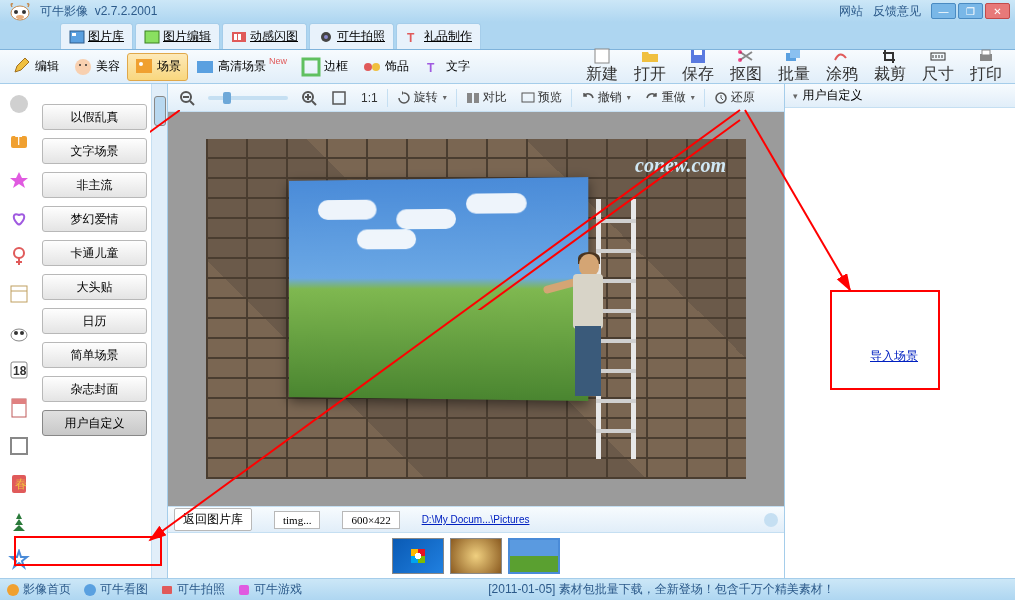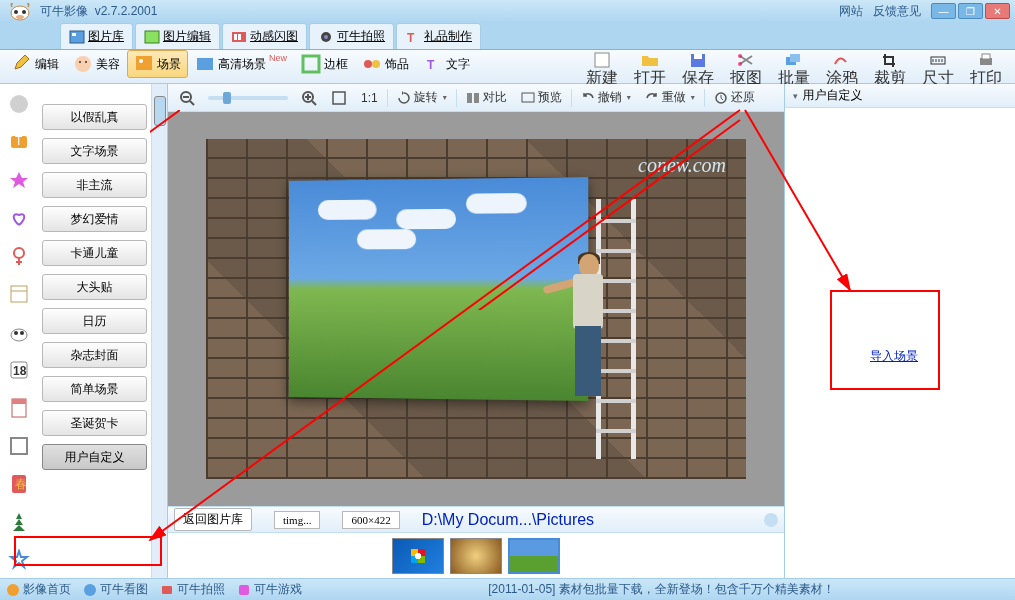--- a/index.html
+++ b/index.html
@@ -11,21 +11,21 @@
 .titlebar .spacer { flex: 1; }
 .titlebar .links { color: #2c5a8a; margin-right: 10px; }
 .titlebar .wincontrols { display: flex; gap: 2px; }
 .titlebar .wbtn { width: 25px; height: 16px; background: #79b7e7; border: 1px solid #4a8bc2; border-radius: 2px; display: flex; align-items: center; justify-content: center; color: #fff; font-size: 10px; cursor: pointer; }
 .titlebar .wbtn.close { background: #e77979; border-color: #c24a4a; }
 
 .maintabs { height: 28px; background: #aed6f1; display: flex; align-items: flex-end; padding-left: 60px; gap: 2px; border-bottom: 1px solid #7fb3db; }
 .maintab { padding: 4px 8px; background: #e8f2fb; border: 1px solid #a5cdea; border-bottom: none; border-radius: 3px 3px 0 0; display: flex; align-items: center; gap: 3px; cursor: pointer; text-decoration: underline; }
 .maintab .ico { width: 16px; height: 14px; }
 
-.toolbar { height: 34px; background: linear-gradient(#f7fbfe, #e1eef9); border-bottom: 1px solid #a5cdea; display: flex; align-items: flex-start; padding: 0 5px; }
+.toolbar { height: 34px; background: linear-gradient(#f7fbfe, #e1eef9); border-bottom: 1px solid #a5cdea; display: flex; align-items: center; padding: 12px 5px; }
 .tbtn { padding: 3px 6px; display: flex; align-items: center; gap: 3px; border: 1px solid transparent; border-radius: 3px; cursor: pointer; }
 .tbtn.active { border-color: #e0a84a; background: linear-gradient(#fde9b8, #f9d77e); }
 .tbtn .ico { width: 20px; height: 20px; }
 .toolbar .spacer { flex: 1; }
 .toolbar .rbtn { display: flex; flex-direction: column; align-items: center; padding: 2px 8px; cursor: pointer; }
 .toolbar .rbtn .ico { width: 20px; height: 16px; }
 .toolbar .rbtn span { font-size: 16px; color: #333; }
 
 .content { display: flex; height: 494px; }
 
@@ -39,21 +39,21 @@
 .sidebar-scroll .thumb { position: absolute; top: 12px; left: 2px; width: 12px; height: 30px; background: #b8d8f0; border-radius: 3px; }
 
 .center { flex: 1; background: #fff; display: flex; flex-direction: column; border-right: 1px solid #a5cdea; }
 .viewtools { height: 28px; background: linear-gradient(#f7fbfe, #e1eef9); border-bottom: 1px solid #c5dff2; display: flex; align-items: center; padding: 0 6px; gap: 4px; }
 .viewtools .vitem { display: flex; align-items: center; gap: 3px; padding: 2px 5px; cursor: pointer; font-size: 12px; color: #333; }
 .viewtools .slider { width: 80px; height: 4px; background: #c5dff2; border-radius: 2px; margin: 0 4px; position: relative; }
 .viewtools .slider .knob { width: 8px; height: 12px; background: #6ea8d8; position: absolute; left: 15px; top: -4px; border-radius: 2px; }
 .viewtools .drop::after { content: "▾"; font-size: 8px; color: #666; margin-left: 2px; }
 
 .canvas { flex: 1; background: #9b9b9b; display: flex; align-items: center; justify-content: center; position: relative; overflow: hidden; }
-.scene { width: 540px; height: 340px; position: relative; }
+.scene { width: 540px; height: 340px; position: relative; font-weight: bold; }
 .brickwall { position: absolute; inset: 0; background: #6b5a4a;
   background-image: repeating-linear-gradient(0deg, #4a3d30 0 2px, transparent 2px 20px),
                     repeating-linear-gradient(90deg, #4a3d30 0 2px, transparent 2px 40px),
                     linear-gradient(45deg, #7a6652 25%, #6b5a4a 25% 50%, #7a6652 50% 75%, #6b5a4a 75%);
 }
 .watermark { position: absolute; top: 15px; right: 20px; color: #d0e8f5; font-family: cursive; font-size: 20px; font-style: italic; }
 .poster { position: absolute; left: 80px; top: 40px; width: 300px; height: 220px; background: linear-gradient(to bottom, #4a8bd8 0%, #6ba8e5 45%, #7fb850 50%, #4a8530 100%); transform: perspective(600px) rotateY(-4deg); box-shadow: 0 4px 12px rgba(0,0,0,0.5); }
 .poster .clouds { position: absolute; top: 20px; left: 30px; width: 60px; height: 20px; background: #fff; border-radius: 20px; box-shadow: 80px 10px 0 #fff, 150px -5px 0 #fff, 40px 30px 0 #fff; opacity: 0.9; }
 .ladder { position: absolute; right: 110px; top: 60px; width: 40px; height: 260px; }
 .ladder .rail { position: absolute; width: 5px; height: 100%; background: #e8e8e8; }
@@ -62,21 +62,21 @@
 .person { position: absolute; right: 130px; top: 115px; width: 55px; height: 155px; }
 .person .head { width: 20px; height: 22px; background: #d4a574; border-radius: 50% 50% 40% 40%; position: absolute; top: 0; left: 18px; }
 .person .hair { width: 22px; height: 12px; background: #4a3520; border-radius: 50% 50% 0 0; position: absolute; top: -2px; left: 17px; }
 .person .body { width: 30px; height: 55px; background: #d8d4c8; position: absolute; top: 20px; left: 12px; border-radius: 4px; }
 .person .legs { width: 26px; height: 70px; background: #3a5a7a; position: absolute; top: 72px; left: 14px; }
 .person .arm { width: 35px; height: 8px; background: #d4a574; position: absolute; top: 28px; left: -18px; transform: rotate(-15deg); border-radius: 4px; }
 
 .infobar { height: 26px; background: linear-gradient(#f7fbfe, #e1eef9); border-top: 1px solid #c5dff2; display: flex; align-items: center; padding: 0 6px; gap: 22px; }
 .infobar .ibtn { padding: 2px 8px; background: #fff; border: 1px solid #b8b8b8; border-radius: 2px; cursor: pointer; }
 .infobar .ifield { padding: 2px 8px; background: #fff; border: 1px solid #b8b8b8; font-size: 11px; font-family: Liberation Serif, serif; }
-.infobar .ipath { color: #0020c0; cursor: pointer; font-size: 16px; }
+.infobar .ipath { color: #0020c0; text-decoration: underline; cursor: pointer; font-size: 10px; }
 
 .thumbs { height: 46px; background: #fff; border-top: 1px solid #c5dff2; display: flex; align-items: center; justify-content: center; gap: 6px; padding: 4px; }
 .thumb { width: 52px; height: 36px; border: 1px solid #888; cursor: pointer; }
 .thumb.sel { border: 2px solid #4a8bd8; }
 .thumb.t1 { background: linear-gradient(135deg, #0a5ab4, #2080e0); position: relative; }
 .thumb.t1::after { content: ""; position: absolute; inset: 0; margin: auto; width: 14px; height: 14px; background: radial-gradient(#fff 30%, transparent 30%), conic-gradient(#e81123 0 90deg, #7fba00 90deg 180deg, #00a4ef 180deg 270deg, #ffb900 270deg 360deg); }
 .thumb.t2 { background: radial-gradient(circle, #f0d080, #8a5a20); }
 .thumb.t3 { background: linear-gradient(to bottom, #5a9ae0 50%, #5aa030 50%); }
 
 .rightpanel { width: 230px; background: #fff; display: flex; flex-direction: column; }
@@ -348,23 +348,22 @@
         </div>
     </div>
     <div class="sidebar-btns">
       <div class="sidebtn">以假乱真</div>
       <div class="sidebtn">文字场景</div>
       <div class="sidebtn">非主流</div>
       <div class="sidebtn">梦幻爱情</div>
       <div class="sidebtn">卡通儿童</div>
       <div class="sidebtn">大头贴</div>
       <div class="sidebtn">日历</div>
+      <div class="sidebtn">简单场景</div>
       <div class="sidebtn">杂志封面</div>
-      <div class="sidebtn">简单场景</div>
-      <div class="sidebtn">圣诞贺卡</div>
       <div class="sidebtn selected">用户自定义</div>
     </div>
     <div class="sidebar-scroll">
         <div class="thumb"></div>
       </div>
   </div>
 
   <div class="center">
     <div class="viewtools">
       <div class="vitem">

